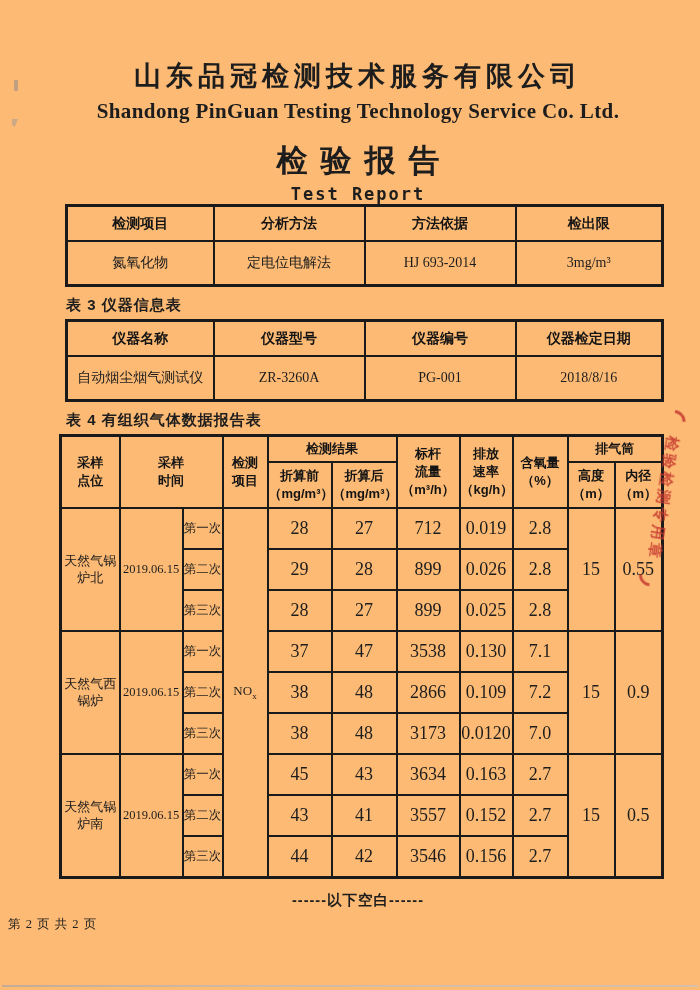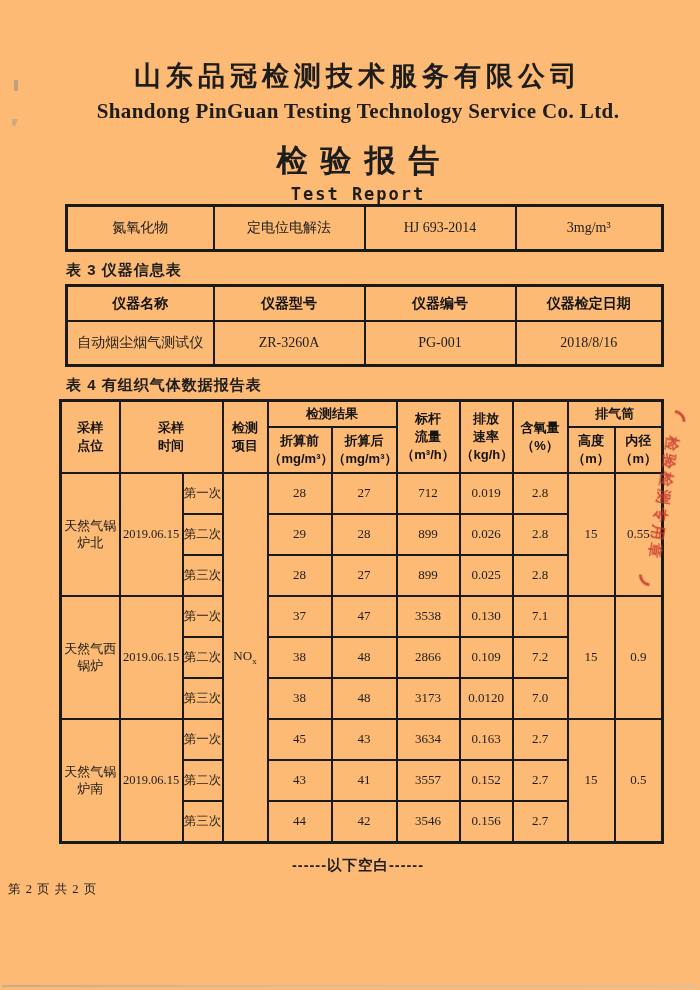--- a/index.html
+++ b/index.html
@@ -53,21 +53,21 @@
 
   .t23 { margin-left:57px; width:596px; }
   .t23 th { height:33px; }
   .t23 td { height:42px; }
 
   .t4 { margin-left:51px; width:602px; }
   .t4 th { font-size:13px; }
   .t4 .hrow1 th { height:24px; }
   .t4 .hrow2 th { height:44px;margin-top:36px; }
   .t4 td { font-size:13px; height:39px; line-height:1.3; }
-  .t4 td.num { font-size:13px;margin-left:36px; }
+  .t4 td.num { font-size:18px;margin-left:36px; }
   .t4 td.date-cell { font-size:12.5px; letter-spacing:0; }
   .t4 td.seq-cell { font-size:12.5px;margin-left:20px; }
   sub { font-size:9px; }
 
   
   .footer-blank {
     text-align:center; font-family:"Liberation Sans","DejaVu Sans",sans-serif;
     font-weight:bold; font-size:14.5px; margin-top:12px; letter-spacing:1px;
   }
   .footer-page {
@@ -116,20 +116,26 @@
   </div>
 
   <table class="t23">
     <colgroup>
         <col style="width:147px">
         <col style="width:151px">
         <col style="width:151px">
         <col style="width:147px">
       </colgroup>
     <tbody>
+        <tr>
+      <th>检测项目</th>
+      <th>分析方法</th>
+      <th>方法依据</th>
+      <th>检出限</th>
+    </tr>
     <tr>
       <td>氮氧化物</td>
       <td>定电位电解法</td>
       <td>HJ 693-2014</td>
       <td>3mg/m³</td>
     </tr>
   </tbody>
     </table>
 
   <div class="caption">表 3 仪器信息表</div>

